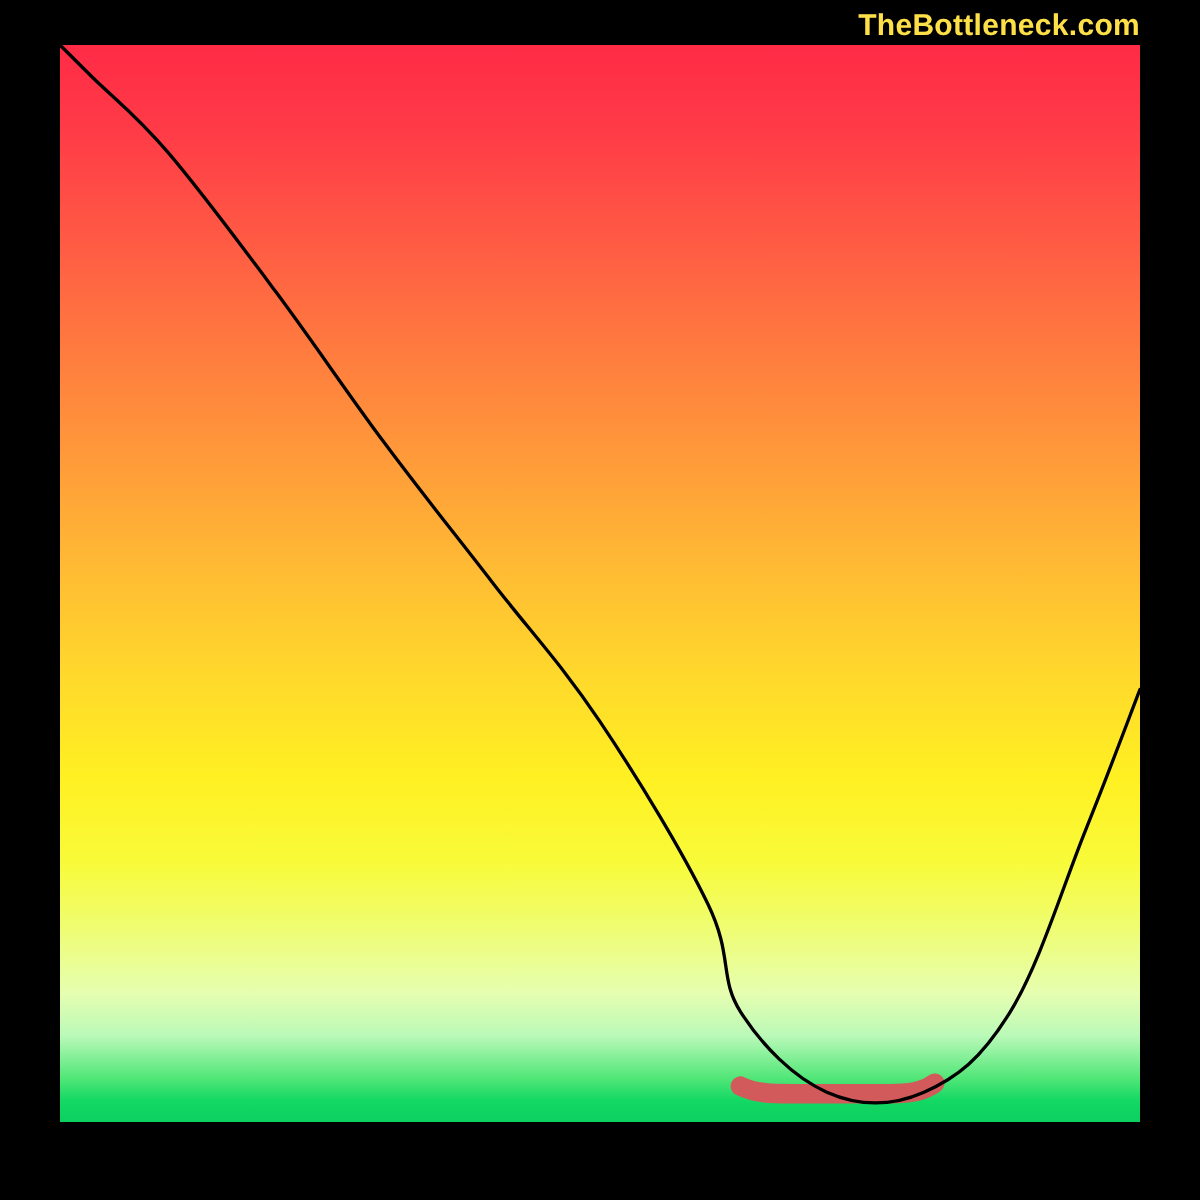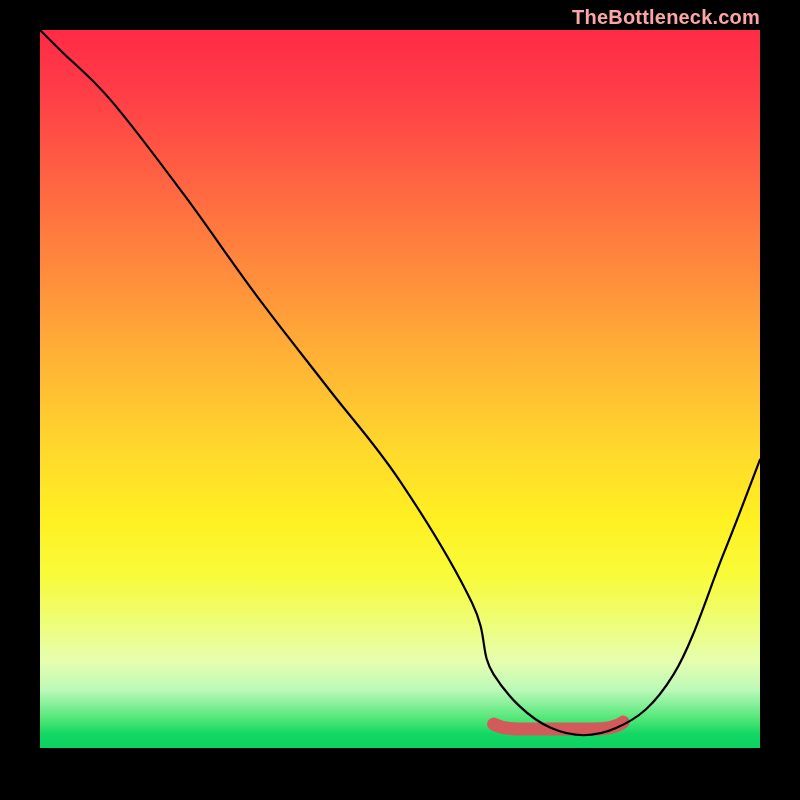--- a/index.html
+++ b/index.html
@@ -48,21 +48,21 @@
       #baf9b8 92%,
       #4fe677 96%,
       #14d864 98%,
       #0cd060 100%
     );
   }
   .watermark {
     position: absolute;
     top: 6px;
     right: 40px;
-    color: #fca5a5;
+    color: #fde047;
     font-size: 20px;
     font-weight: 600;
     letter-spacing: 0.2px;
   }
   svg.curve-layer {
     position: absolute;
     top: 0;
     left: 0;
     width: 720px;
     height: 735px;

